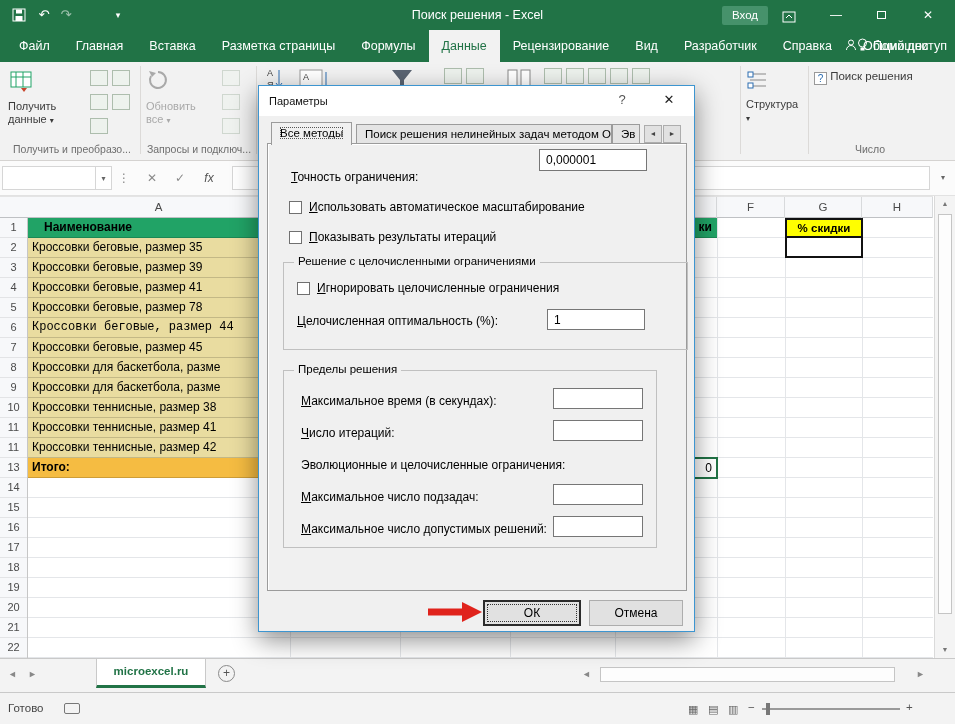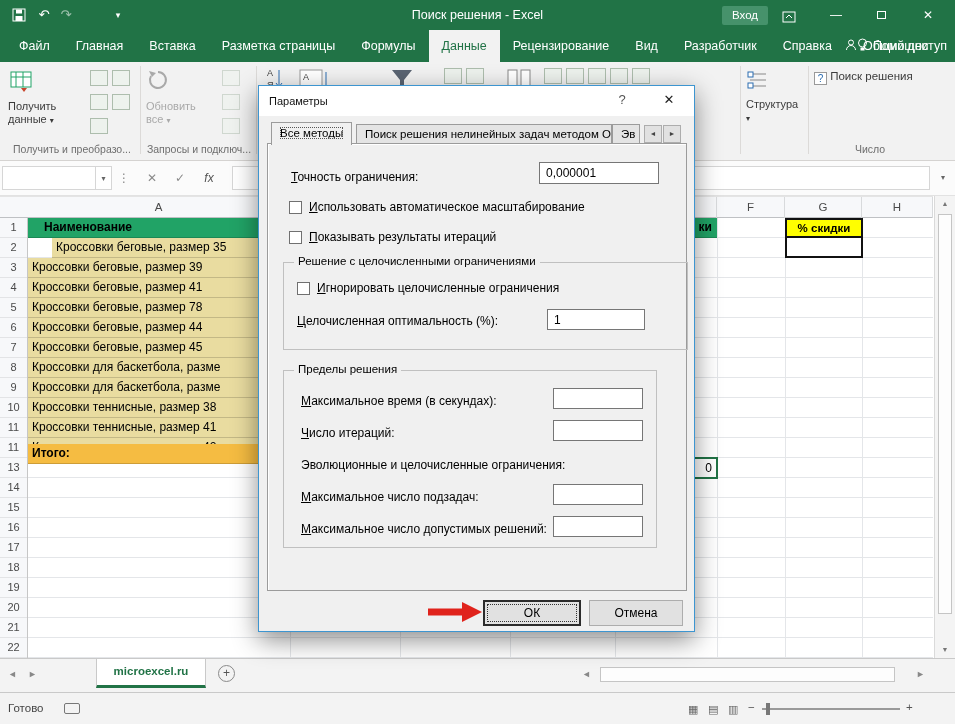--- a/index.html
+++ b/index.html
@@ -293,32 +293,32 @@
       <div class="rownum">16</div>
       <div class="rownum">17</div>
       <div class="rownum">18</div>
       <div class="rownum">19</div>
       <div class="rownum">20</div>
       <div class="rownum">21</div>
       <div class="rownum">22</div>
     </div>
   <div>
       <div class="acell header" style="top: 218px; padding-left: 16px;">Наименование</div>
-      <div class="acell item" style="top: 238px; margin-left: 24px;">Кроссовки беговые, размер 35</div>
+      <div class="acell item" style="top: 238px;">Кроссовки беговые, размер 35</div>
       <div class="acell item" style="top: 258px;">Кроссовки беговые, размер 39</div>
       <div class="acell item" style="top: 278px;">Кроссовки беговые, размер 41</div>
       <div class="acell item" style="top: 298px;">Кроссовки беговые, размер 78</div>
-      <div class="acell item" style="top: 318px;">Кроссовки беговые, размер 44</div>
+      <div class="acell item" style="top: 318px; font-family: Liberation Mono, monospace;">Кроссовки беговые, размер 44</div>
       <div class="acell item" style="top: 338px;">Кроссовки беговые, размер 45</div>
       <div class="acell item" style="top: 358px;">Кроссовки для баскетбола, разме</div>
       <div class="acell item" style="top: 378px;">Кроссовки для баскетбола, разме</div>
       <div class="acell item" style="top: 398px;">Кроссовки теннисные, размер 38</div>
       <div class="acell item" style="top: 418px;">Кроссовки теннисные, размер 41</div>
       <div class="acell item" style="top: 438px;">Кроссовки теннисные, размер 42</div>
-      <div class="acell total" style="top: 444px;">Итого:</div>
+      <div class="acell total" style="top: 458px;">Итого:</div>
     </div>
   <div class="ab e1">ки</div>
   <div class="ab e13">0</div>
   <div class="ab gbox">
     <div class="g1cell">% скидки</div>
     <div class="g2cell"></div>
   </div>
 
   <div class="ab vscroll">
     <span class="sarr" style="top:0">▲</span>
@@ -334,21 +334,21 @@
 
     <div class="dtab sel" style="left:12px;top:36px;height:23px"><span>Все методы</span></div>
     <div class="dtab" style="left:97px;top:38px;width:256px;height:20px">Поиск решения нелинейных задач методом ОПГ</div>
     <div class="dtab" style="left:353px;top:38px;width:28px;height:20px">Эв</div>
     <div class="spinbtn" style="left:385px;top:39px">◄</div>
     <div class="spinbtn" style="left:404px;top:39px">►</div>
 
     <div class="dlg-page"></div>
 
     <div class="dlabel ulf" style="left:32px;top:84px">Точность ограничения:</div>
-    <input class="dinput" style="left: 280px; top: 76px; width: 120px; height: 22px;" readonly="" value="0,000001">
+    <input class="dinput" style="left: 280px; top: 63px; width: 108px; height: 22px;" readonly="" value="0,000001">
 
     <span class="chkbox" style="left:30px;top:115px"></span>
     <div class="dlabel ulf" style="left:50px;top:114px">Использовать автоматическое масштабирование</div>
 
     <span class="chkbox" style="left:30px;top:145px"></span>
     <div class="dlabel ulf" style="left:50px;top:144px">Показывать результаты итераций</div>
 
     <div class="grp" style="left:24px;top:176px;width:405px;height:88px">
       <span class="grp-title">Решение с целочисленными ограничениями</span>
     </div>

